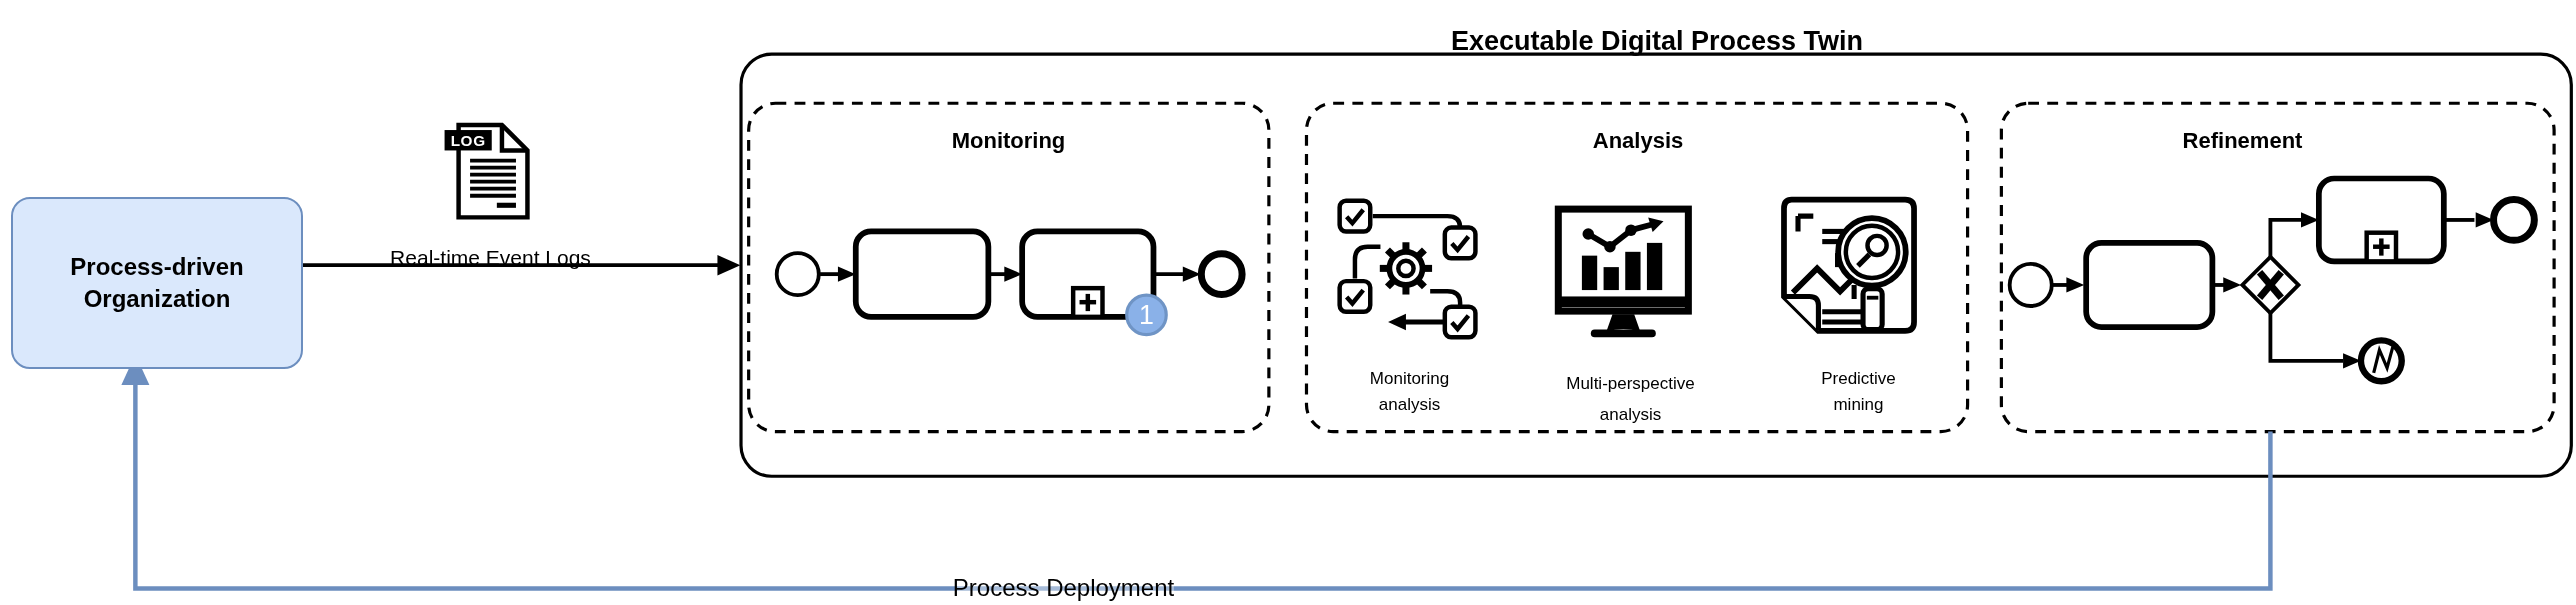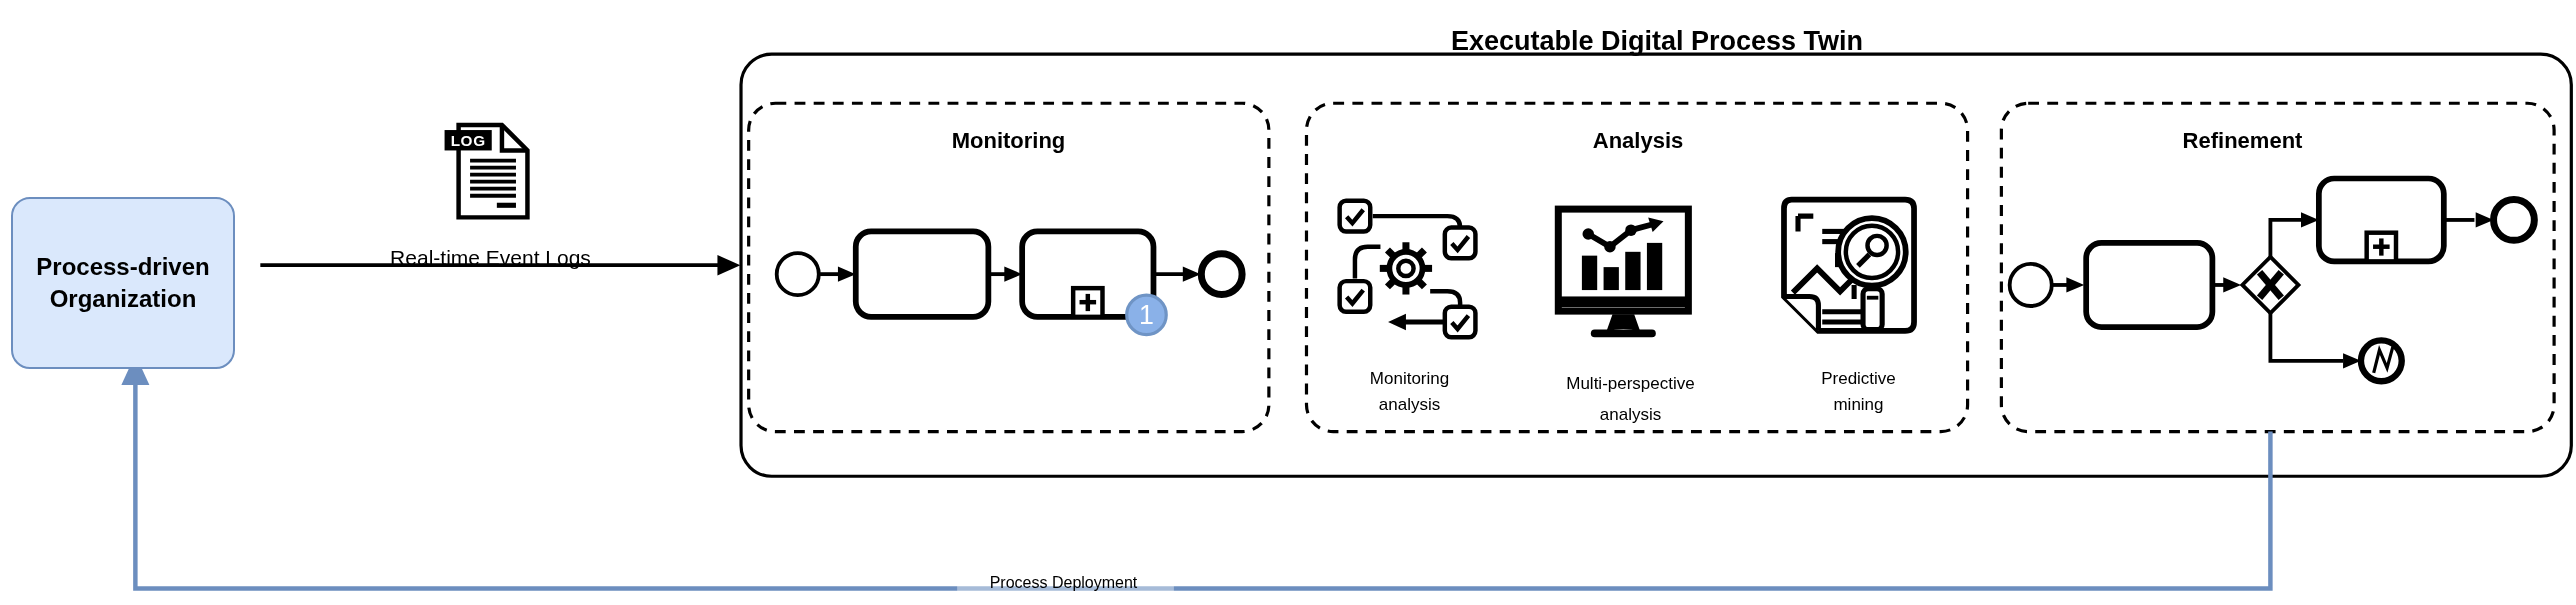--- a/index.html
+++ b/index.html
@@ -11,27 +11,27 @@
     color:#000;
     overflow:hidden;
   }
   #shapes{position:absolute;left:0;top:0;}
   .abs{position:absolute;margin-top:16px;}
   .ctr{text-align:center;}
   .title-main{font-size:27px;font-weight:bold;}
   .title-section{font-size:22px;font-weight:bold;}
   .org-box{
     box-sizing:border-box;
-    left:11px;top:181px;width:224px;height:172px;
+    left:11px;top:181px;width:292px;height:172px;
     background:#dae8fc;border:2.6px solid #6c8ebf;border-radius:19px;
     display:flex;flex-direction:column;align-items:center;justify-content:center;
     font-size:24px;font-weight:bold;line-height:1.32;
   }
   .edge-label{font-size:21px;}
-  .edge-label-sm{font-size:16px;}
+  .edge-label-sm{font-size:24px;}
   .icon-label{font-size:17px;line-height:26px;}
   .icon-label.mid{line-height:31px;}
   svg text{font-family:"Liberation Sans", sans-serif;}
 </style>
 </head>
 <body>
 
 <div id="stage">
 
   <svg id="shapes" width="2576" height="605" viewBox="0 0 4038 949">

